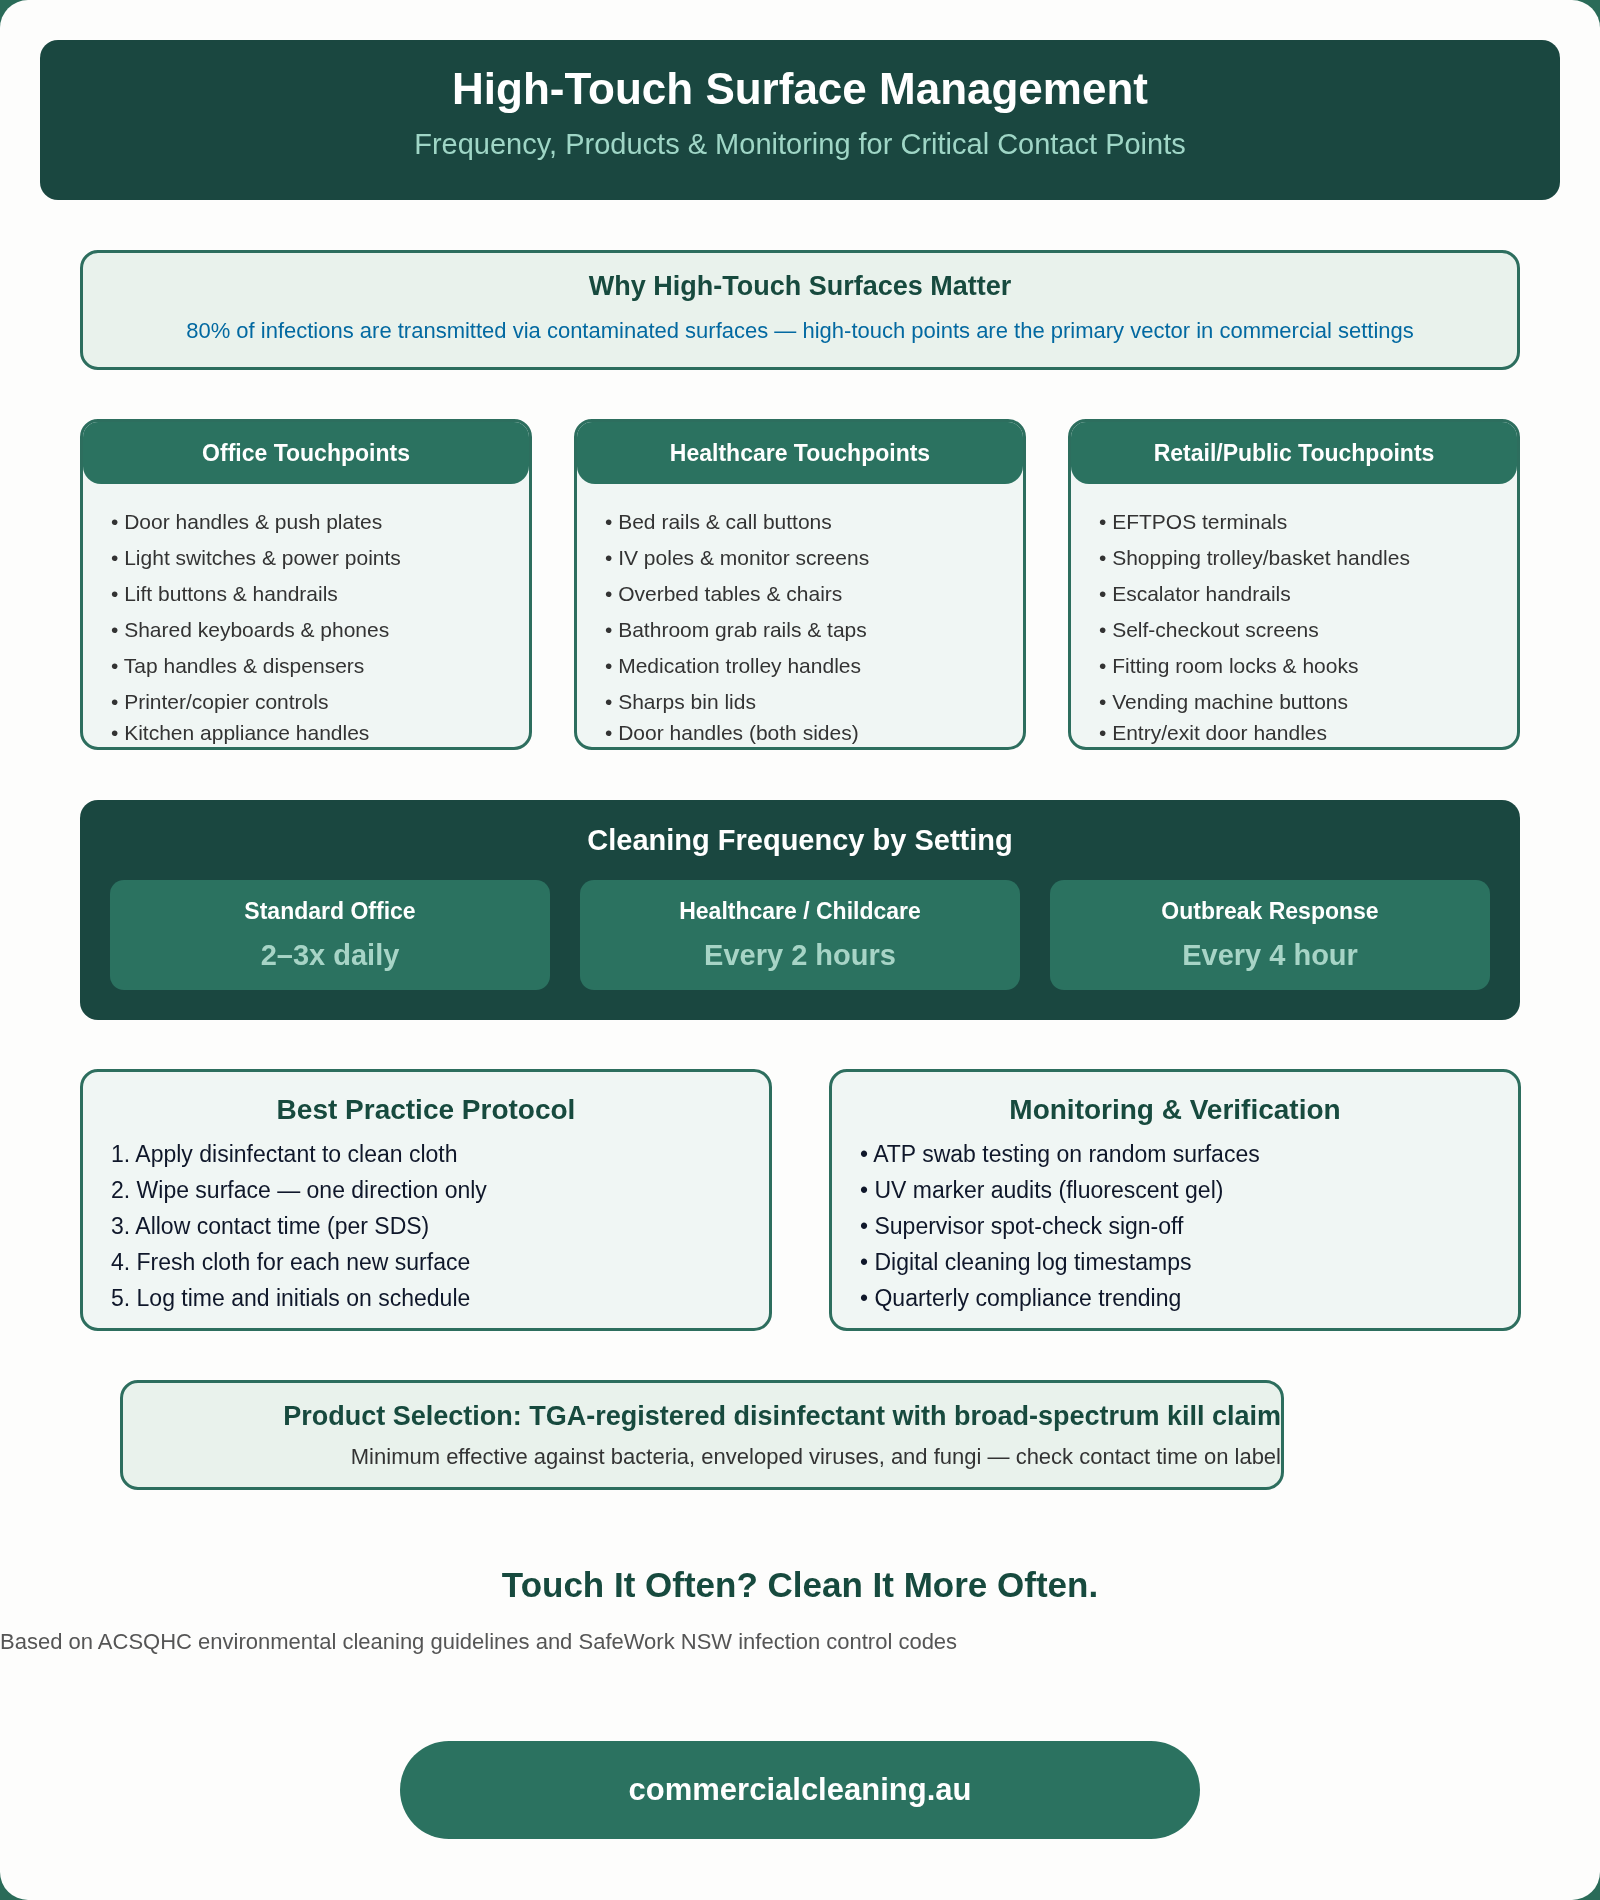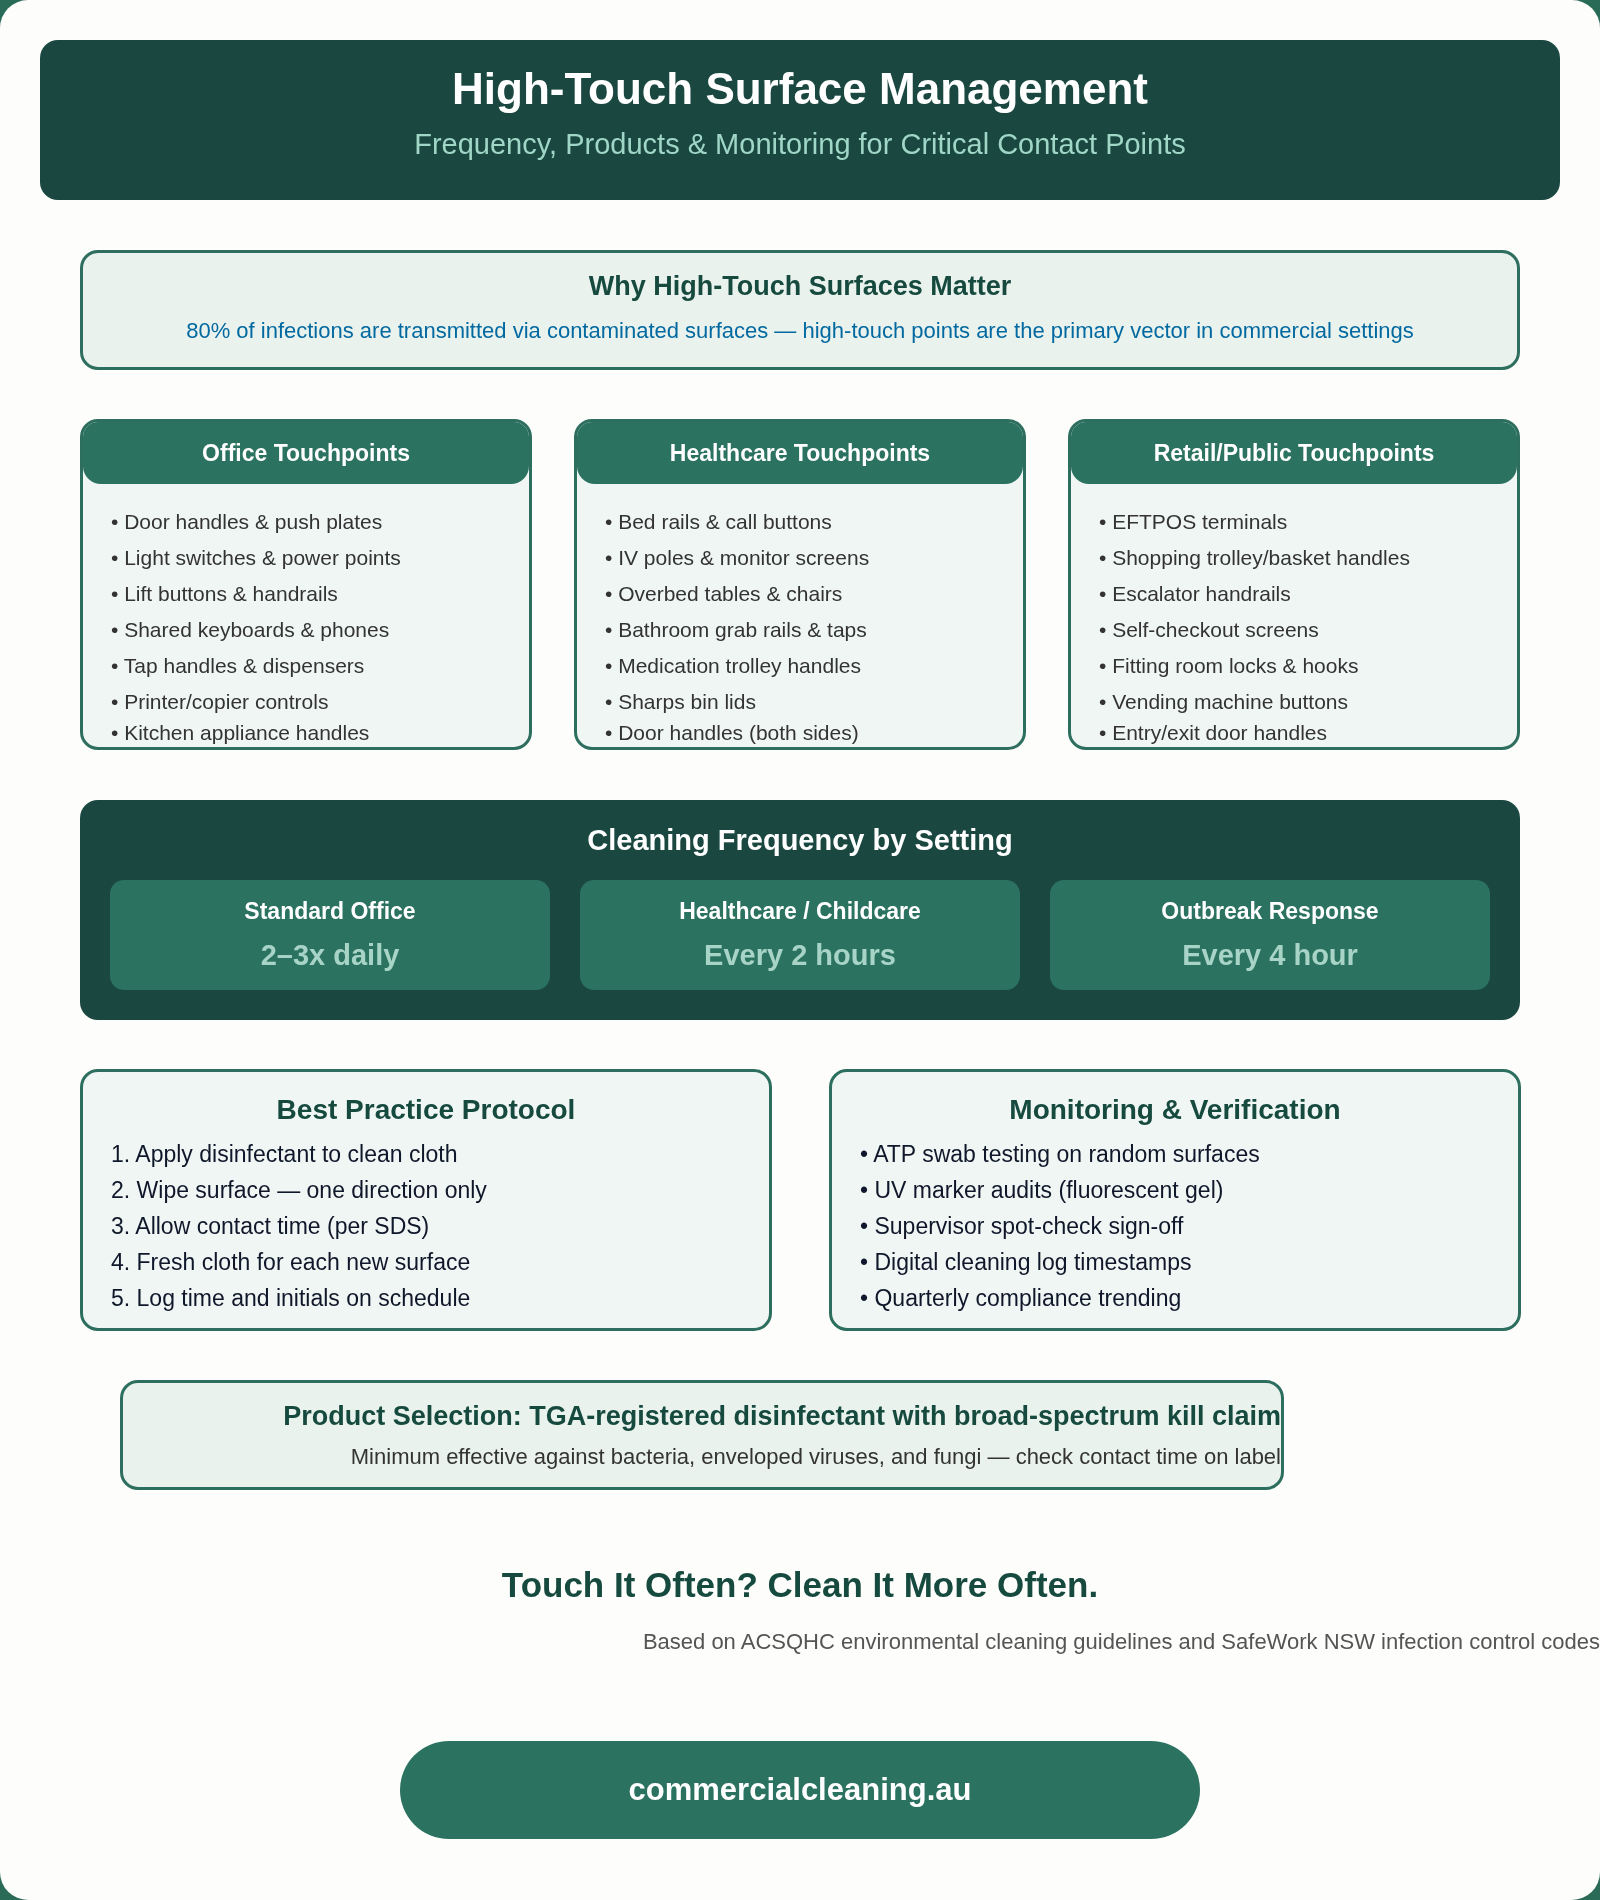--- a/index.html
+++ b/index.html
@@ -25,21 +25,21 @@
   .fbox .val { color: #a7d4c6; font-size: 29px; font-weight: bold; margin-top: 14px; }
   .panel { position: absolute; top: 1069px; width: 692px; height: 262px; background: #f0f6f4; border: 3px solid #2d6e5e; border-radius: 18px; }
   .panel h2 { color: #174a3e; font-size: 28px; font-weight: bold; text-align: center; margin-top: 22px; }
   .panel ul { list-style: none; margin-top: 10px; }
   .panel li { color: #0f172a; font-size: 23px; height: 36px; line-height: 36px; }
   .panel.mon li::before { content: "• "; }
   .product { position: absolute; left: 80px; top: 1380px; width: 1164px; height: 110px; background: #e9f2ec; border: 3px solid #2d6e5e; border-radius: 18px; text-align: right; margin-left: 40px; }
   .product h2 { color: #174a3e; font-size: 27px; font-weight: bold; margin-top: 18px; }
   .product p { color: #333; font-size: 22px; margin-top: 12px; }
   .tagline { position: absolute; left: 0; width: 1600px; top: 1565px; text-align: center; color: #174a3e; font-size: 35px; font-weight: bold; }
-  .source { position: absolute; left: 0; width: 1600px; top: 1629px; text-align: right; color: #555; font-size: 22px; }
+  .source { position: absolute; left: 0; width: 1600px; top: 1629px; text-align: left; color: #555; font-size: 22px; }
   .pill { position: absolute; left: 400px; top: 1741px; width: 800px; height: 98px; background: #2b7260; border-radius: 49px; color: #fff; font-size: 31px; font-weight: bold; text-align: center; line-height: 98px; }
 </style>
 </head>
 <body>
 
 <div class="page">
 
   <div class="header">
     <h1>High-Touch Surface Management</h1>
     <p>Frequency, Products &amp; Monitoring for Critical Contact Points</p>

